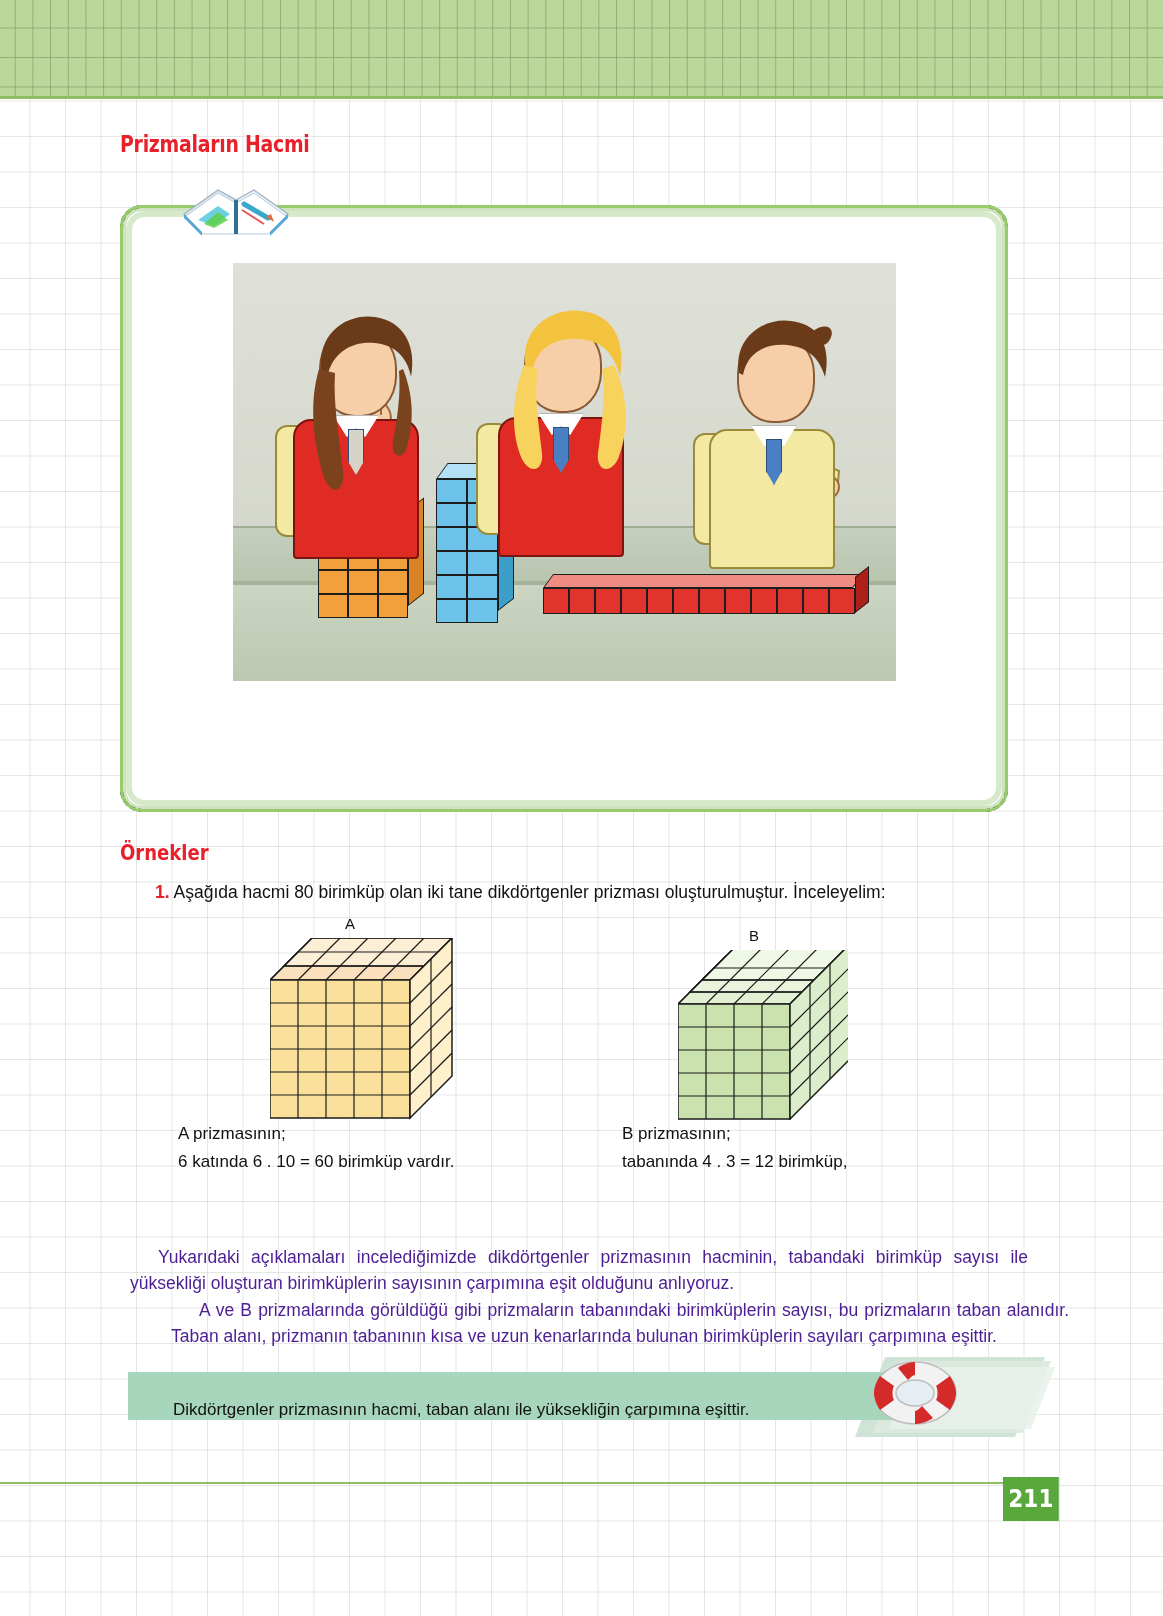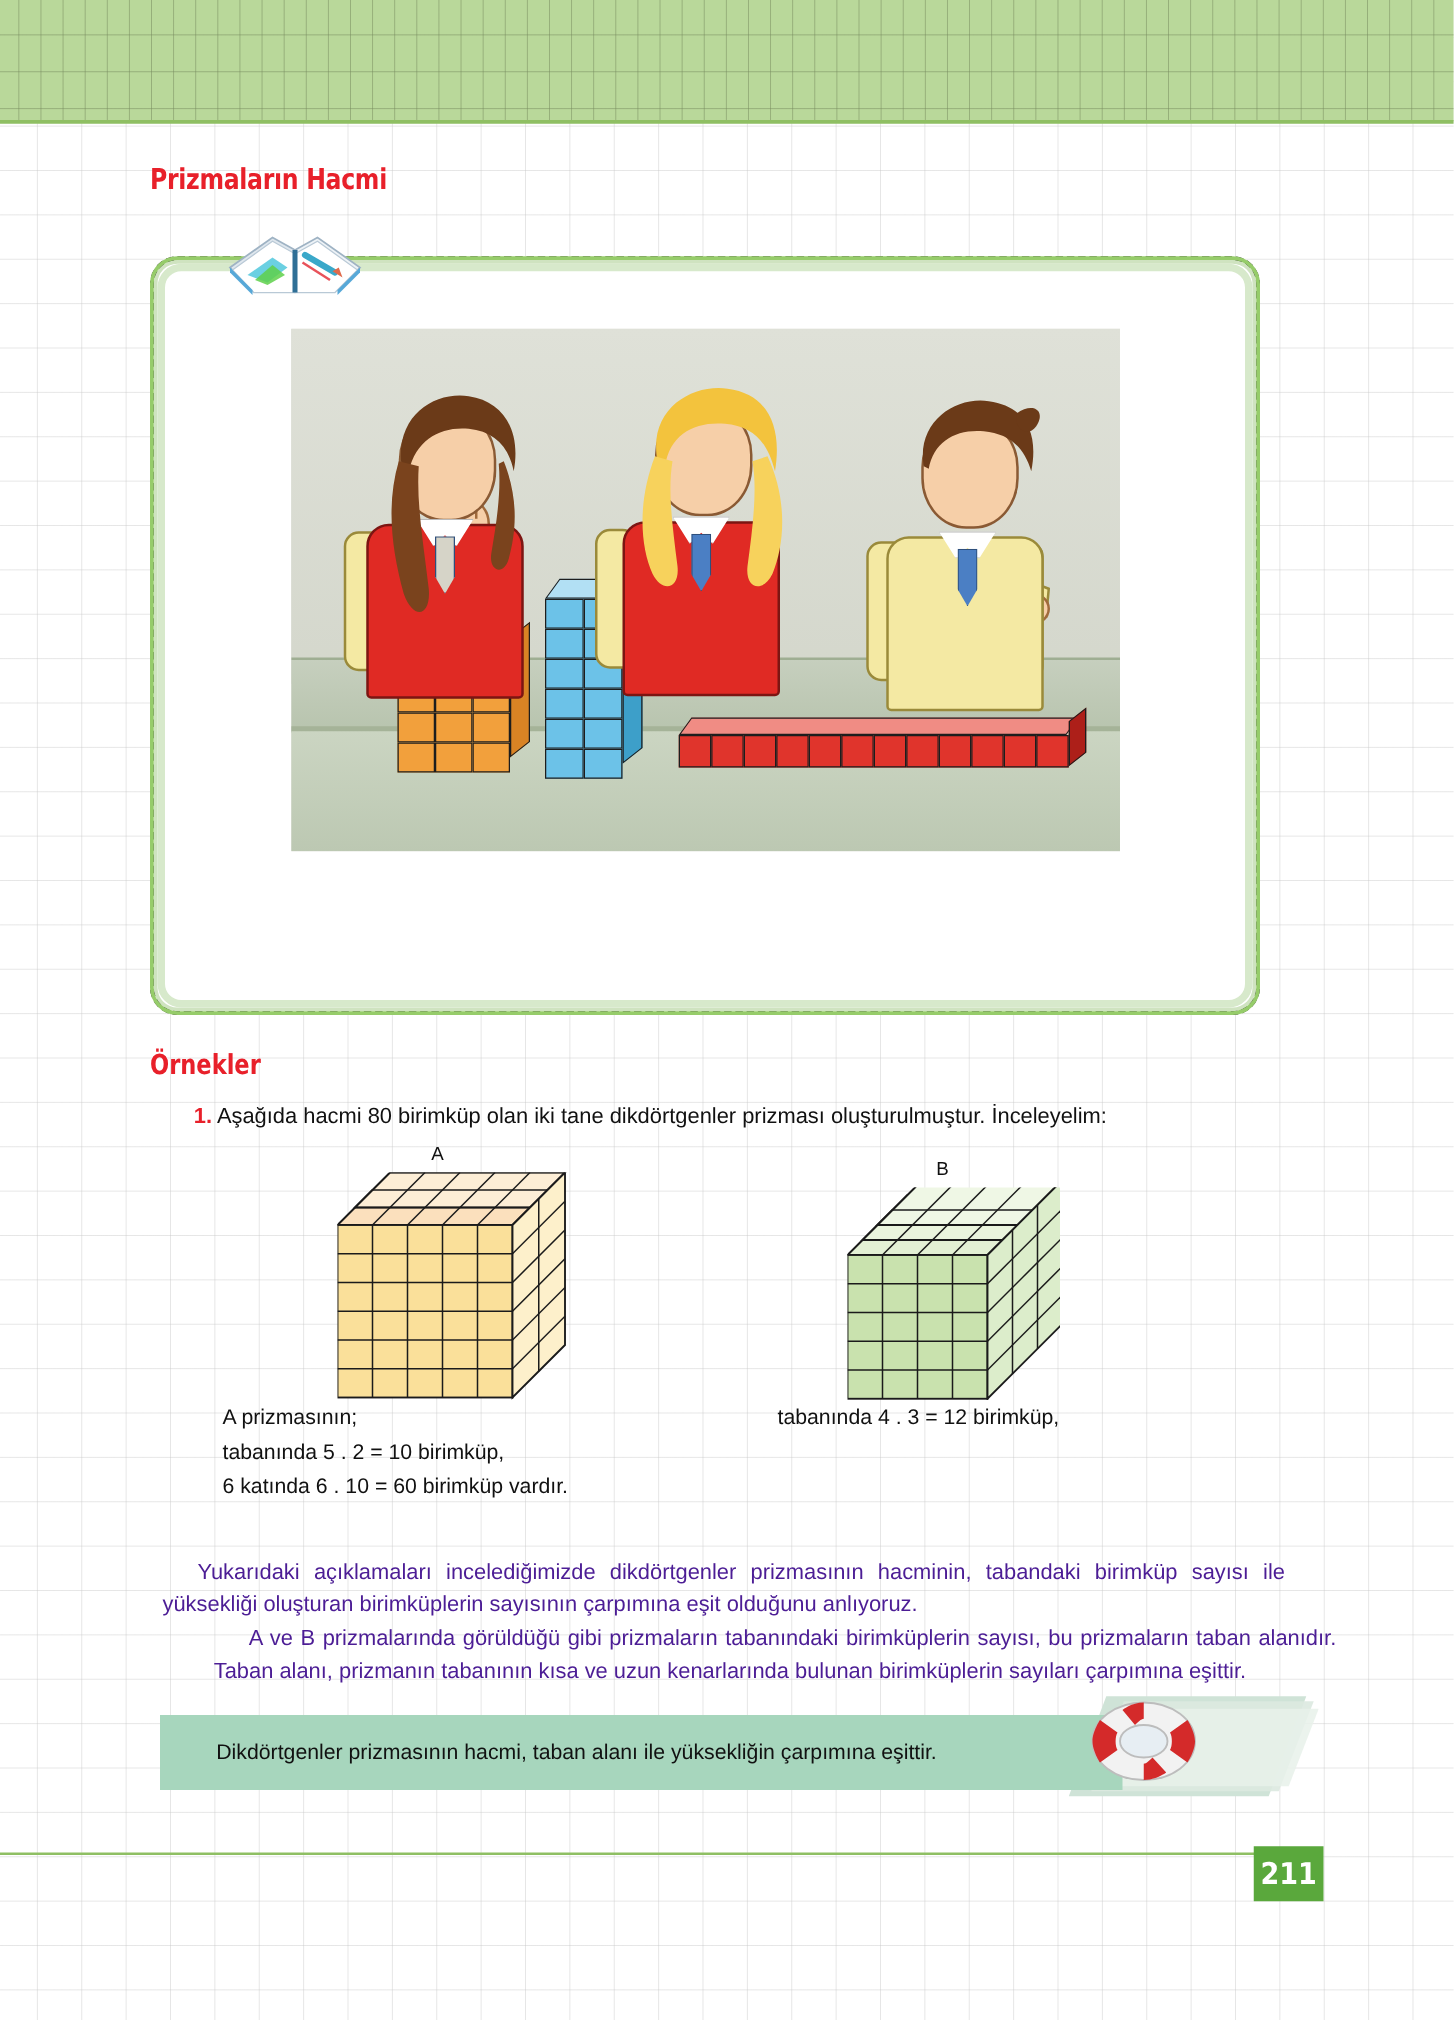--- a/index.html
+++ b/index.html
@@ -185,23 +185,23 @@
     position:absolute; left:130px; width:898px;
     font-size:17.5px; color:#4c1d95; line-height:1.5;
     text-align:justify;
   }
   .bp1{ top:1244px; }
   .bp2{ top:1297px;margin-left:41px; }
 
   
   .rule-box{
     position:absolute; left:128px; top:1372px;
-    width:770px; height:60px;
+    width:770px; height:48px;
     background:#a7d6bd;
-    display:flex; align-items:center;
+    display:flex; align-items:flex-end;
     z-index:3;
   }
   .rule-text{ font-size:17px; color:#111; padding-left:45px; }
 
   .buoy-cards{ position:absolute; left:855px; top:1345px; width:200px; height:105px; z-index:2;}
   .buoy{ position:absolute; left:10px; top:22px; width:82px; height:62px; z-index:6;}
 
   
   .footer-rule{
     position:absolute;left:0;top:1482px;width:1035px;height:2px;background:#8fbf63;
@@ -455,25 +455,25 @@
         <line x1="112" y1="77" x2="172" y2="17"></line>
         <line x1="112" y1="100" x2="172" y2="40"></line>
         <line x1="112" y1="123" x2="172" y2="63"></line>
         <line x1="112" y1="146" x2="172" y2="86"></line>
       </g>
     </svg>
   </div>
 
   <div class="col colA">
     <div>A prizmasının;</div>
-    <div>tabanında 5 . 2 = 10 birimküp,</div>
     <div>6 katında 6 . 10 = 60 birimküp vardır.</div>
   </div>
 
   <div class="col colB">
+    <div>B prizmasının;</div>
     <div>tabanında 4 . 3 = 12 birimküp,</div>
   </div>
 
   <div class="body-p bp1"><span class="indent"></span><span>Yukarıdaki açıklamaları incelediğimizde dikdörtgenler prizmasının hacminin, tabandaki birimküp sayısı ile yüksekliği oluşturan birimküplerin sayısının çarpımına eşit olduğunu anlıyoruz.</span></div>
   <div class="body-p bp2"><span class="indent"></span><span>A ve B prizmalarında görüldüğü gibi prizmaların tabanındaki birimküplerin sayısı, bu prizmaların taban alanıdır. Taban alanı, prizmanın tabanının kısa ve uzun kenarlarında bulunan birimküplerin sayıları çarpımına eşittir.</span></div>
 
   <div class="buoy-cards">
     <svg width="200" height="105" viewBox="0 0 200 105">
       <polygon points="30,12 190,12 160,92 0,92" fill="#cfe3d7" stroke="none"></polygon>
       <polygon points="44,16 196,16 168,88 18,88" fill="#dbe9e0" opacity=".9"></polygon>

